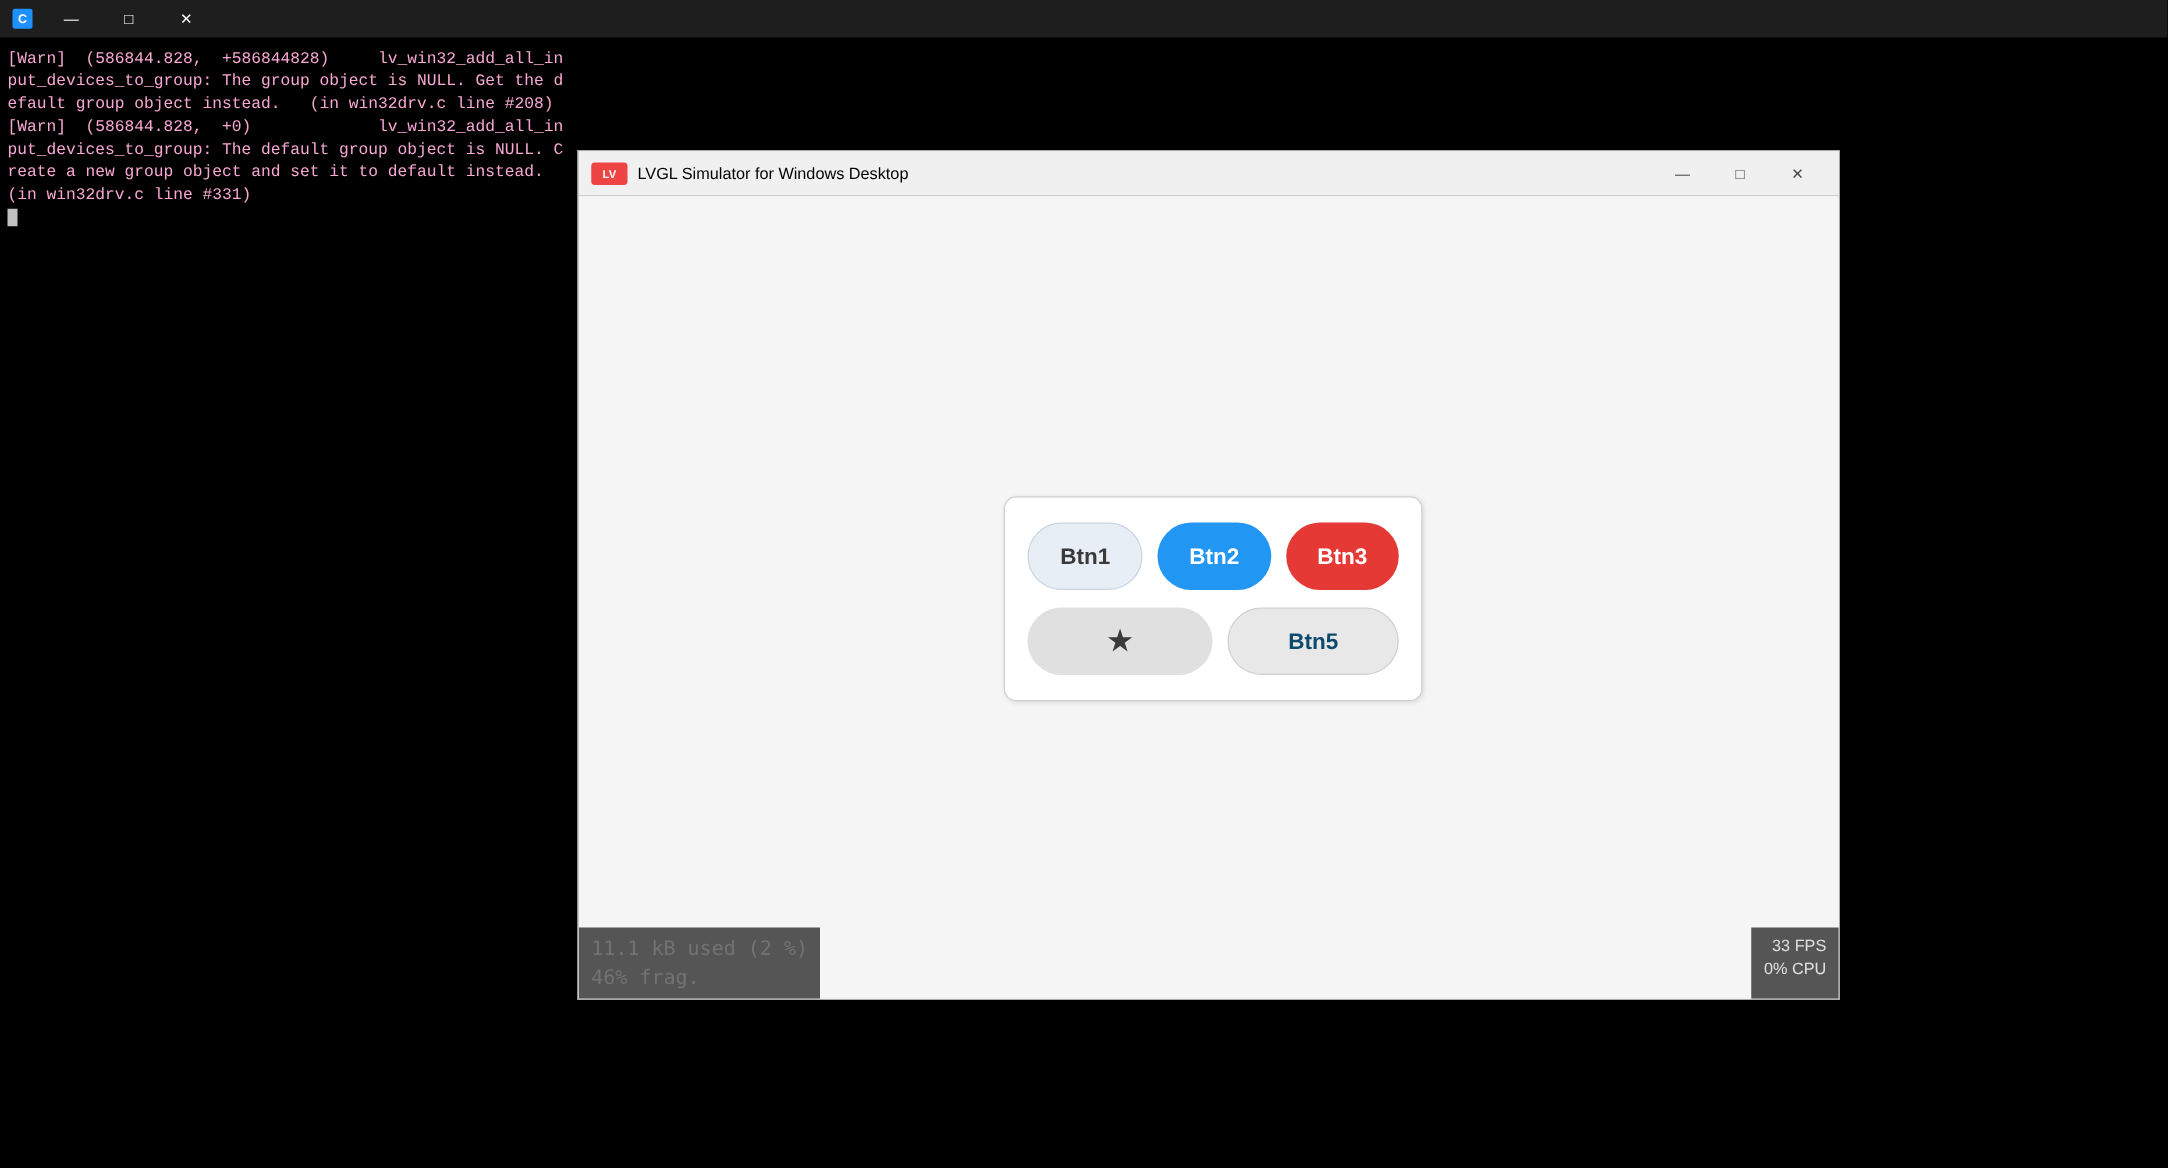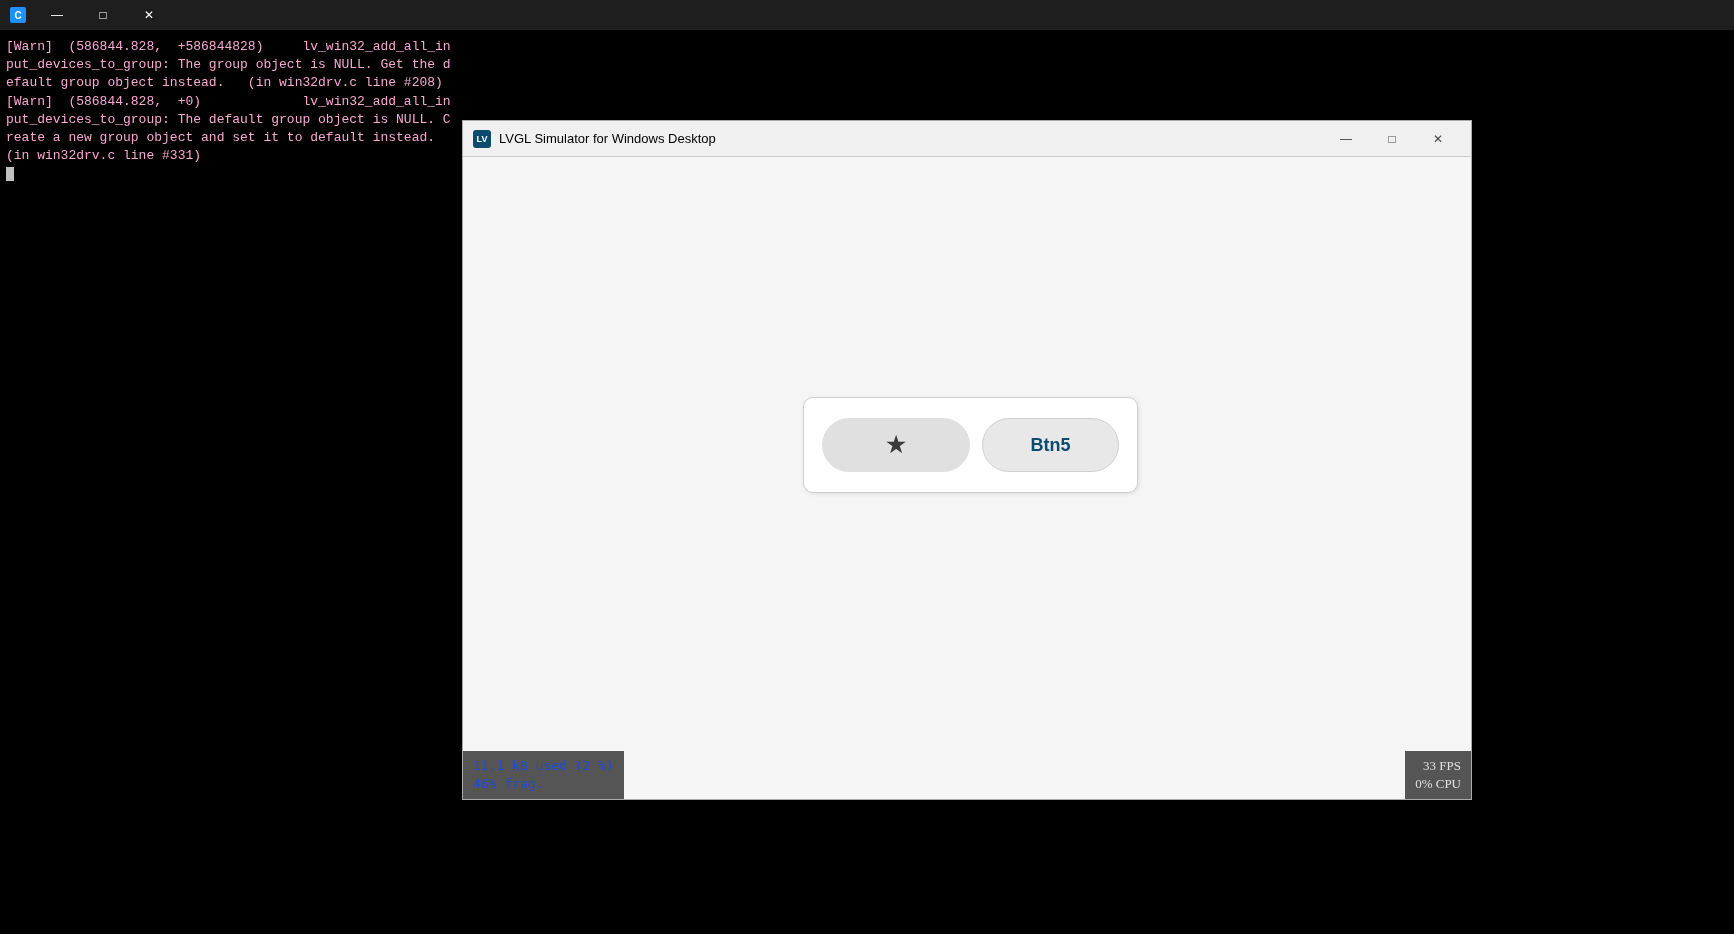--- a/index.html
+++ b/index.html
@@ -90,23 +90,23 @@
       background: #f0f0f0;
       height: 36px;
       display: flex;
       align-items: center;
       padding: 0 10px;
       border-bottom: 1px solid #ccc;
       font-family: 'Segoe UI', sans-serif;
       font-size: 13px;
     }
     .sim-titlebar .sim-icon {
-      width: 18px; height: 18px;
+      width: 29px; height: 18px;
       margin-right: 8px;
-      background: #0c4a6e;
+      background: #ef4444;
       border-radius: 3px;
       display: flex; align-items: center; justify-content: center;
       font-size: 9px;
       color: #fff;
       font-weight: bold;
       flex-shrink: 0;
     }
     .sim-titlebar .sim-title-text {
       flex: 1;
       color: #000;
@@ -202,30 +202,30 @@
     .sim-statusbar {
       position: absolute;
       bottom: 0; left: 0;
       width: 100%;
       display: flex;
       justify-content: space-between;
       align-items: stretch;
     }
     .status-mem {
       background: rgba(50,50,50,0.82);
-      color: #1d4ed8;
+      color: #737373;
       font-family: 'Consolas', monospace;
-      font-size: 13px;
+      font-size: 16px;
       padding: 6px 10px;
       line-height: 1.4;
     }
     .status-fps {
       background: rgba(50,50,50,0.82);
       color: #e0e0e0;
-      font-family: Liberation Serif, serif;
+      font-family: Liberation Sans, sans-serif;
       font-size: 13px;
       padding: 6px 10px;
       line-height: 1.4;
       text-align: right;
     }
   </style>
 </head>
 <body>
 
 <div class="console-titlebar">
@@ -252,20 +252,25 @@
       <button class="sim-win-btn">—</button>
       <button class="sim-win-btn">□</button>
       <button class="sim-win-btn close">✕</button>
     </div>
   </div>
 
   <div class="sim-content">
 
     <div class="lvgl-panel">
 
+      <div class="btn-row">
+        <button class="lvgl-btn btn-default">Btn1</button>
+        <button class="lvgl-btn btn-blue">Btn2</button>
+        <button class="lvgl-btn btn-red">Btn3</button>
+      </div>
 
       <div class="btn-row">
         <button class="lvgl-btn btn-gray">★</button>
         <button class="lvgl-btn btn-gray2">Btn5</button>
       </div>
     </div>
 
     <div class="sim-statusbar">
       <div class="status-mem">
         <div>11.1 kB used (2 %)</div>

